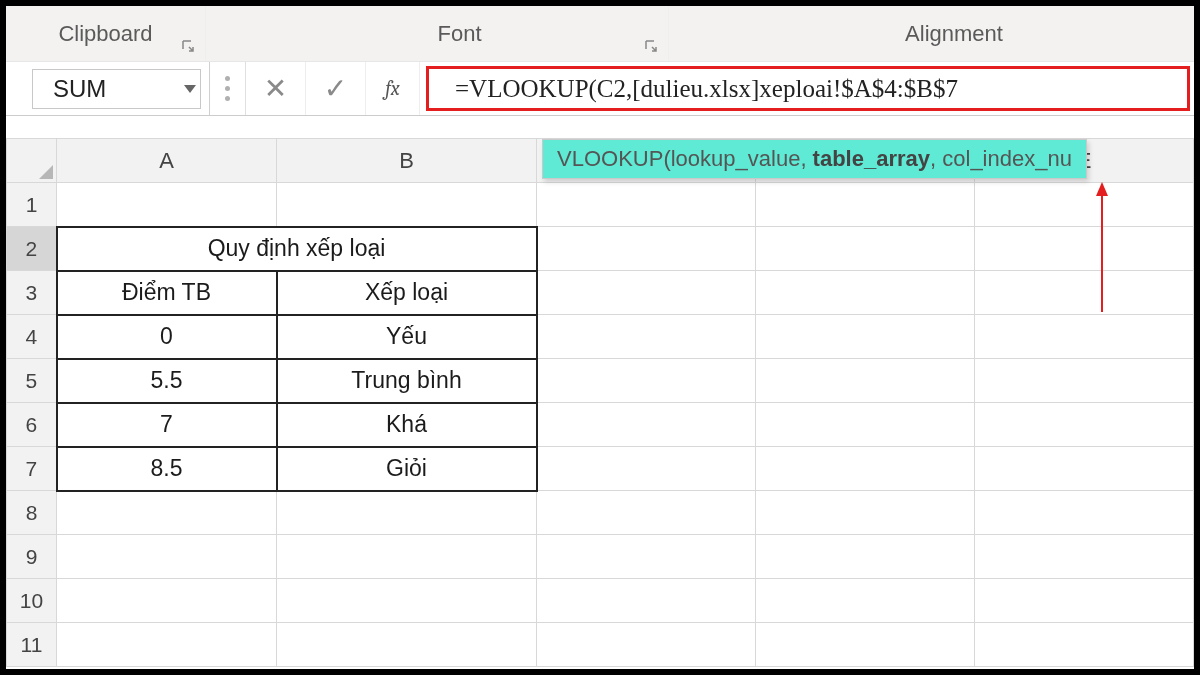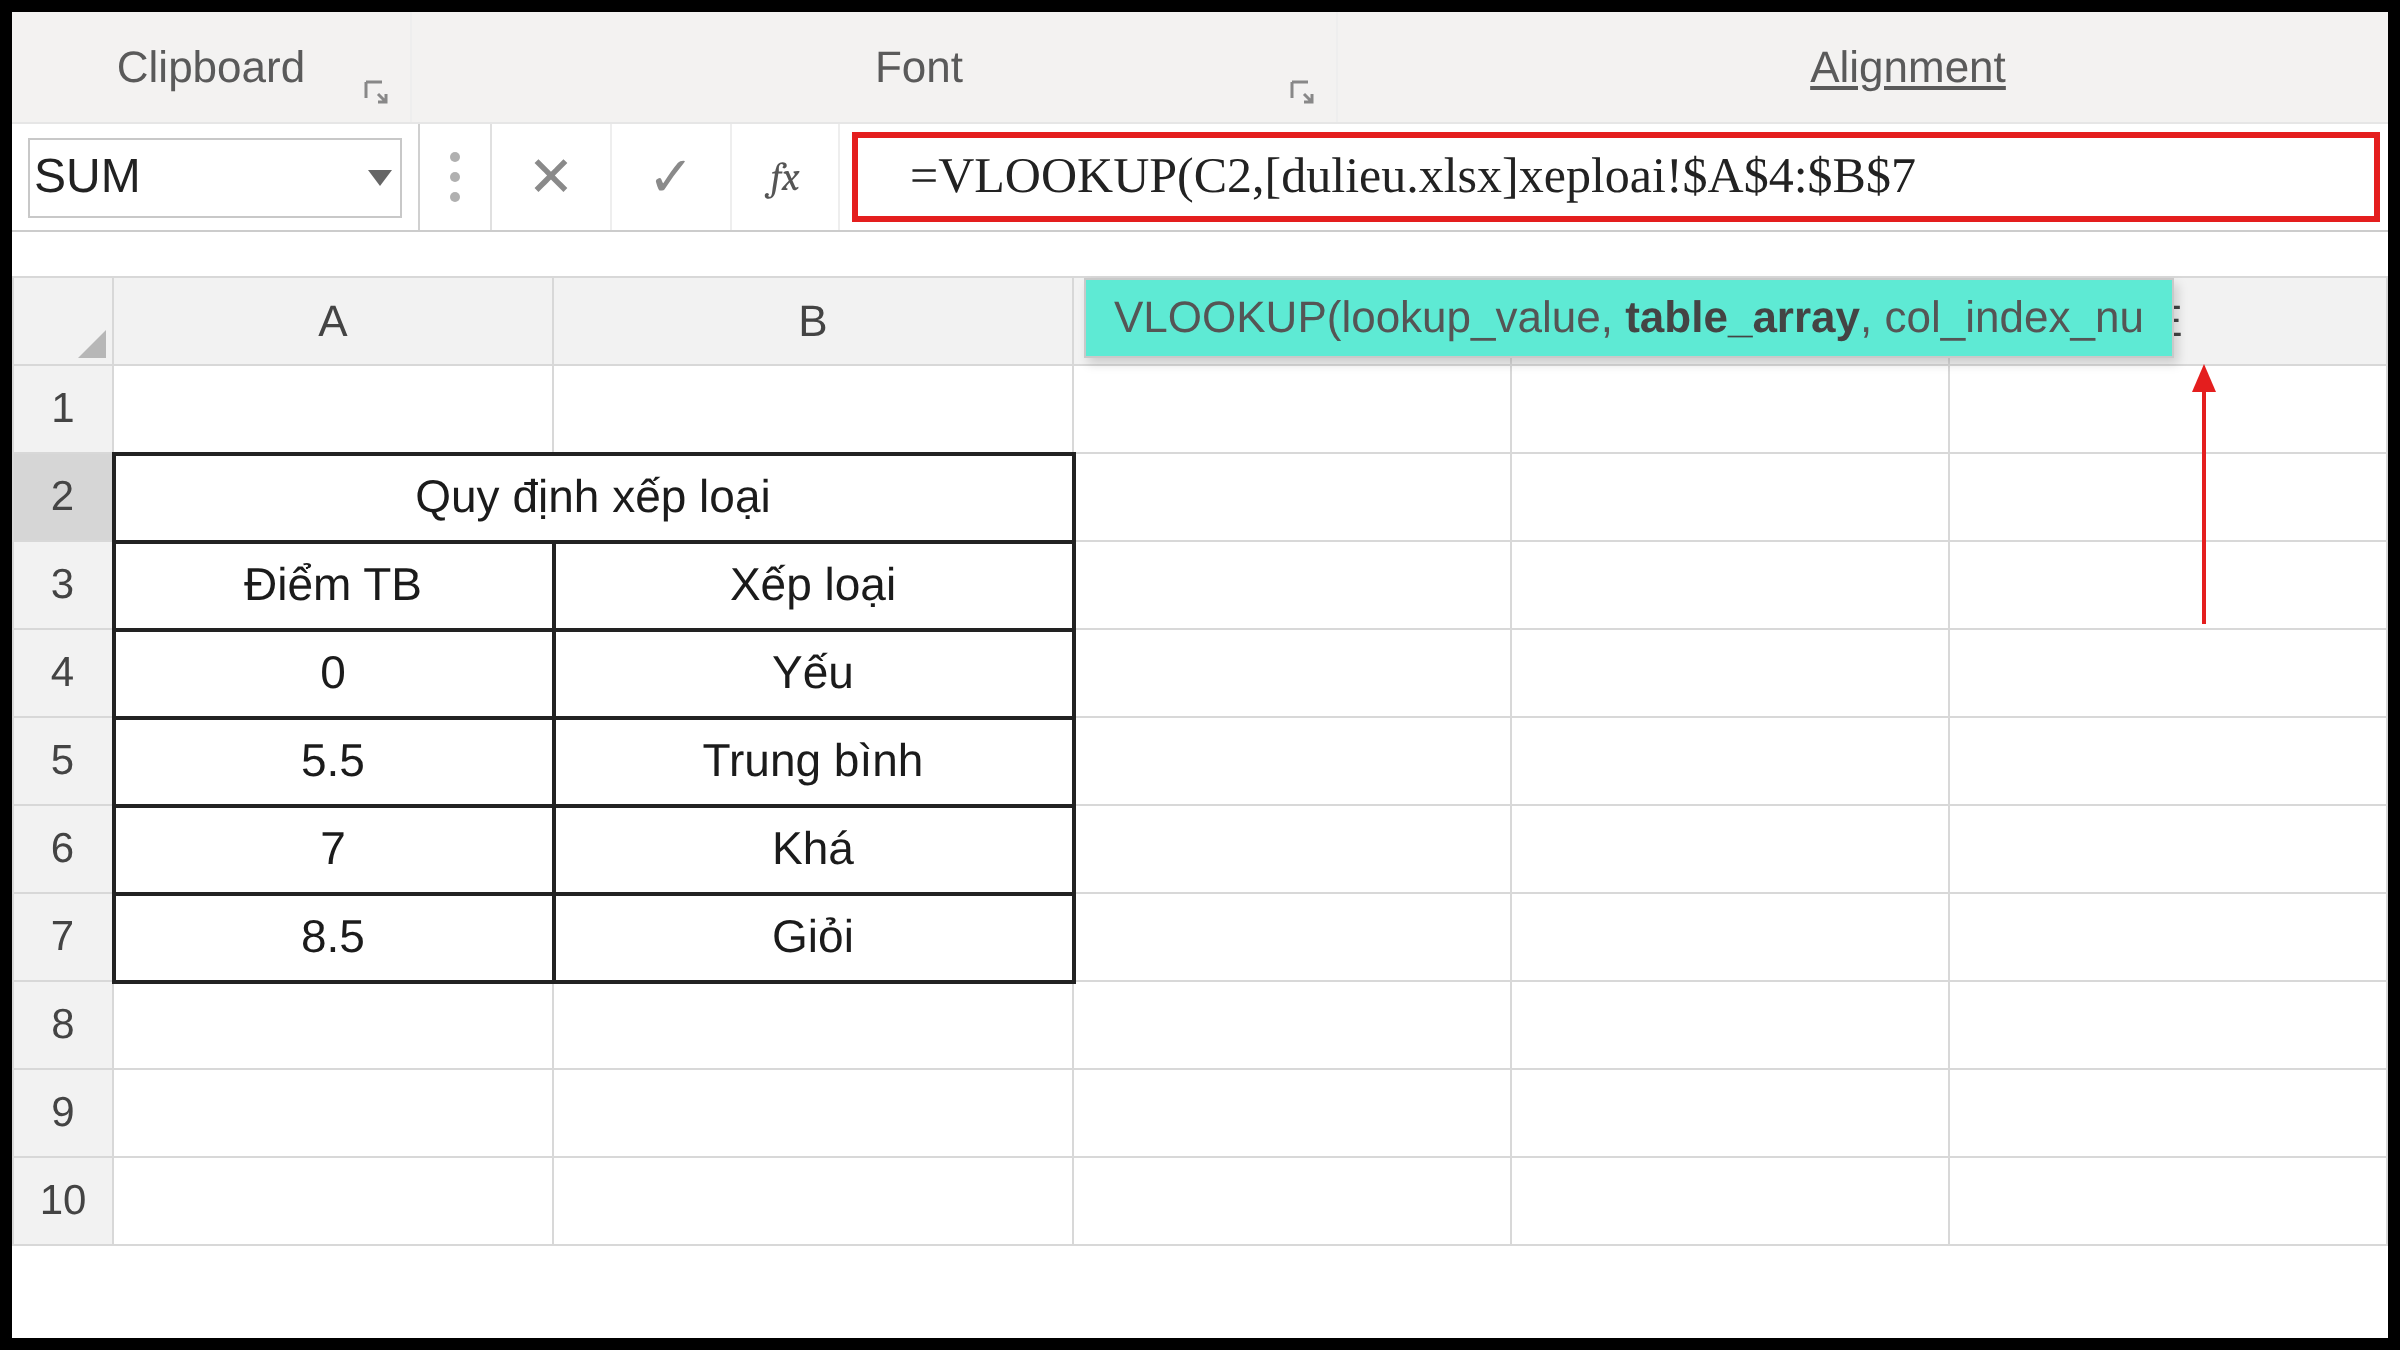--- a/index.html
+++ b/index.html
@@ -32,21 +32,21 @@
     display: flex;
     align-items: center;
     justify-content: center;
     color: #5a5a5a;
     font-size: 22px;
     border-right: 1px solid #eee;
     min-width: 0;
   }
   .ribbon-group.clipboard { width: 200px; }
   .ribbon-group.font { flex: 1; text-align: center; }
-  .ribbon-group.alignment { width: 480px; border-right: none; text-decoration: underline;}
+  .ribbon-group.alignment { width: 480px; border-right: none;}
   .dialog-launcher {
     position: absolute;
     right: 8px; bottom: 6px;
     width: 18px; height: 18px;
     display: flex; align-items: center; justify-content: center;
   }
   .dialog-launcher svg { stroke: #888; }
 
   
   .fx-row {
@@ -63,24 +63,25 @@
     border-right: 1px solid #d0d0d0;
     padding: 6px 8px 6px 8px;
   }
   .name-box {
     flex: 1;
     height: 40px;
     border: 1px solid #c8c8c8;
     display: flex;
     align-items: center;
     justify-content: space-between;
-    padding: 0 4px 0 2px;
+    padding: 0 4px 0 20px;
     font-size: 24px;
     color: #222;
     background: #fff;
+    margin-left: 18px;
   }
   .name-box .caret {
     width: 0; height: 0;
     border-left: 6px solid transparent;
     border-right: 6px solid transparent;
     border-top: 8px solid #666;
   }
   .fx-options {
     width: 36px;
     display: flex;
@@ -390,17 +391,25 @@
         <td></td>
       </tr>
       <tr>
         <td class="row-head">10</td>
         <td></td>
         <td></td>
         <td></td>
         <td></td>
         <td></td>
       </tr>
+      <tr>
+        <td class="row-head">11</td>
+        <td></td>
+        <td></td>
+        <td></td>
+        <td></td>
+        <td></td>
+      </tr>
     </tbody>
       </table>
   </div>
 
 </div>
 
 </body></html>

